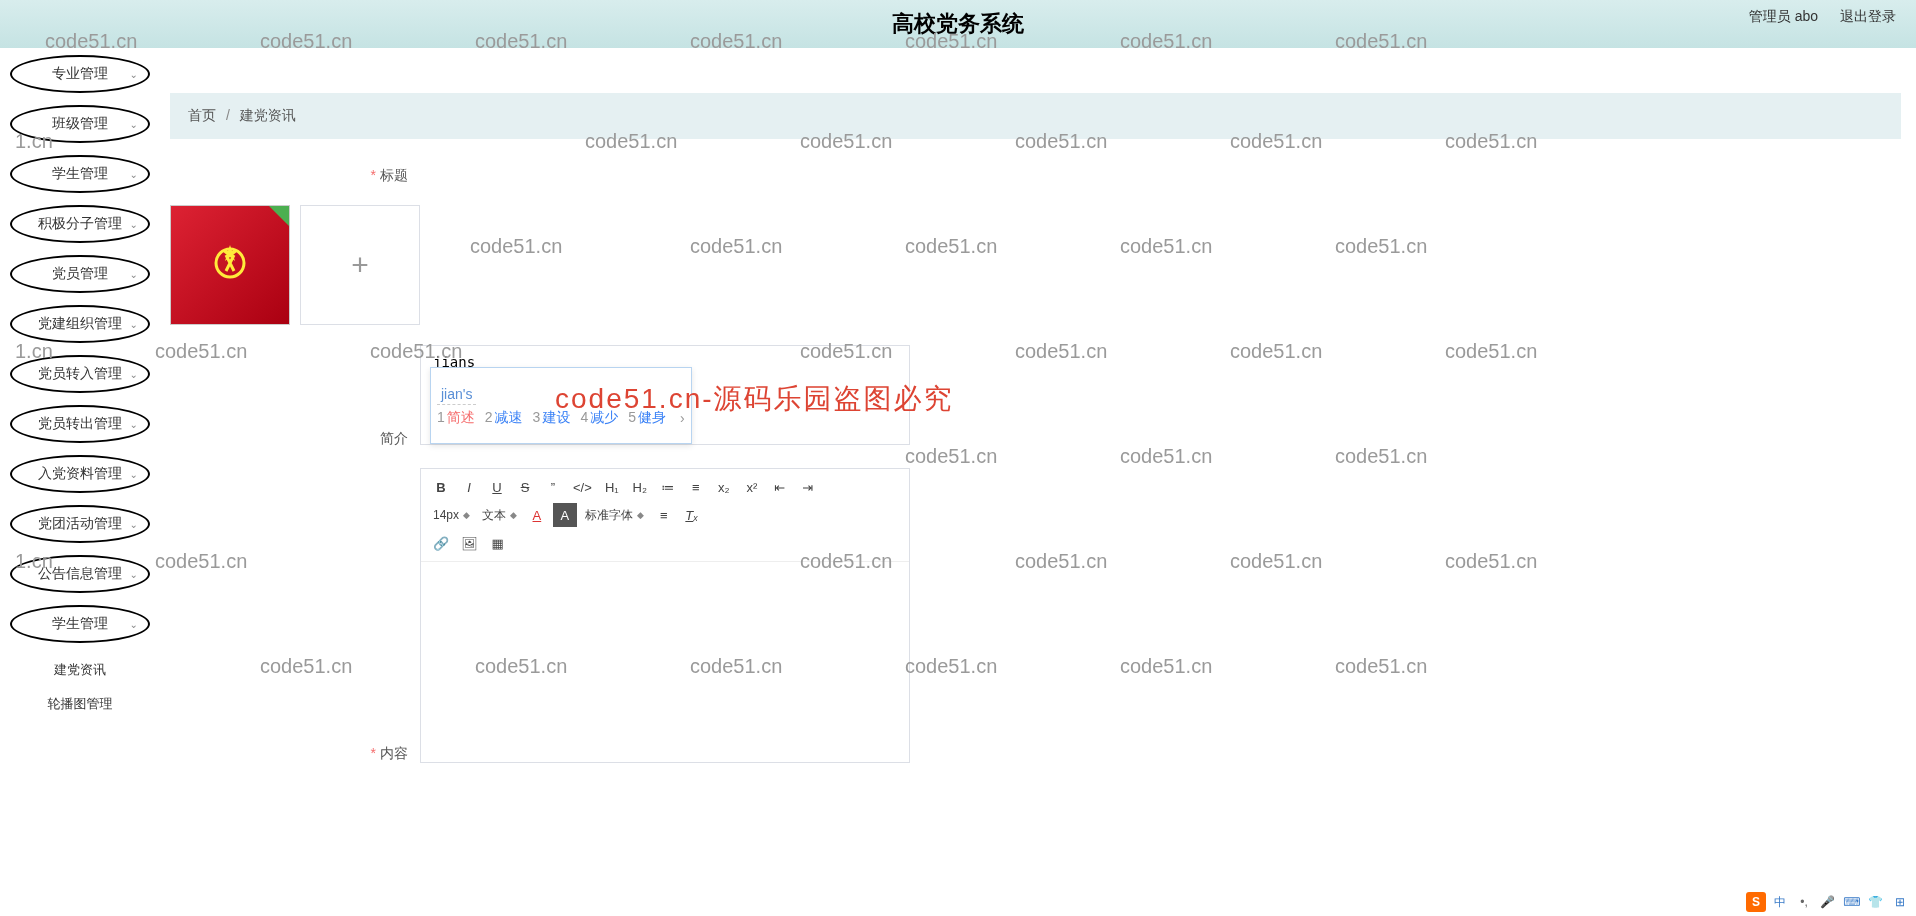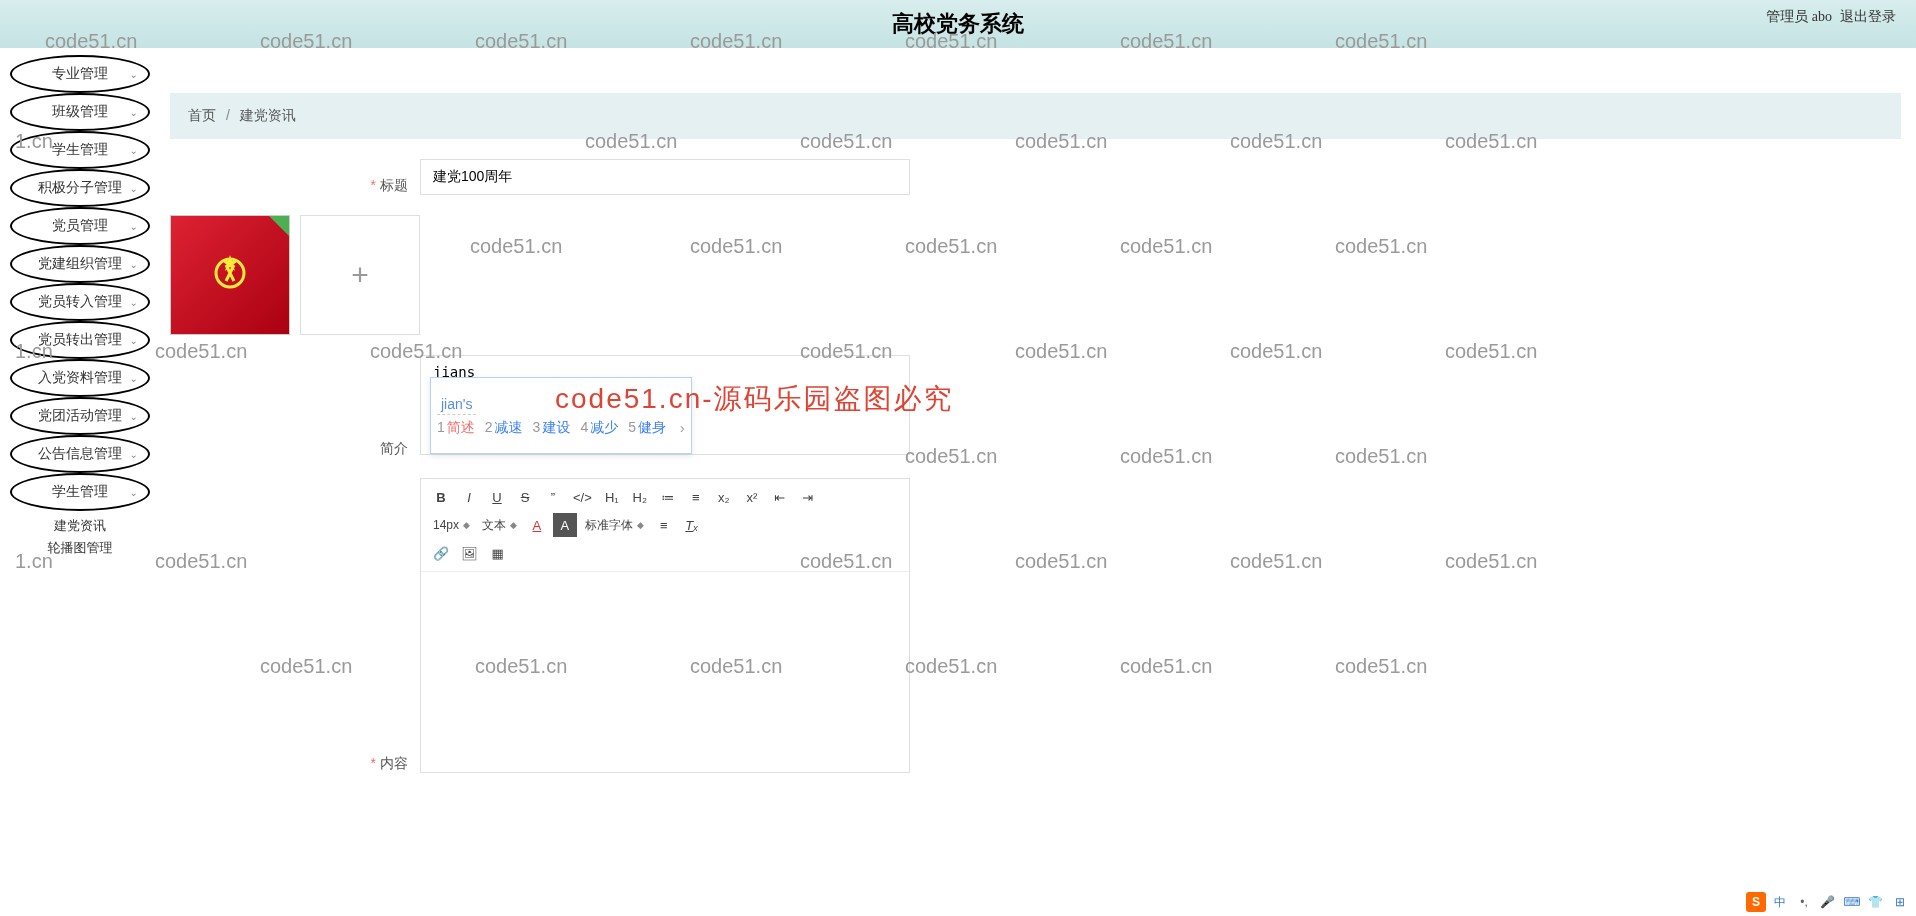--- a/index.html
+++ b/index.html
@@ -1,21 +1,21 @@
 <!DOCTYPE html>
 <html><head>
 <meta charset="utf-8">
 <style>
 * { box-sizing: border-box; margin: 0; padding: 0; }
 body { font-family: "Microsoft YaHei", Arial, sans-serif; font-size: 14px; color: #333; background: #fff; position: relative; overflow-x: hidden; }
 .header { height: 48px; background: linear-gradient(180deg, #d8eded 0%, #c5e3e3 100%); display: flex; align-items: center; justify-content: center; position: relative; }
 .header-title { font-size: 22px; font-weight: 700; color: #000; }
-.header-right { position: absolute; right: 20px; top: 8px; font-size: 14px; color: #333; display: flex; gap: 8px; font-family: Liberation Serif, serif; }
+.header-right { position: absolute; right: 20px; top: 8px; font-size: 14px; color: #333; display: flex; gap: 22px; }
 .header-right span { cursor: pointer; }
-.sidebar { position: absolute; left: 10px; top: 55px; width: 140px; display: flex; flex-direction: column; }
+.sidebar { position: absolute; left: 10px; top: 55px; width: 140px; display: flex; flex-direction: column; gap: 12px; }
 .sidebar-item { position: relative; border: 2px solid #000; border-radius: 50%; height: 38px; display: flex; align-items: center; justify-content: center; font-size: 14px; cursor: pointer; background: #fff; }
 .sidebar-item .chev { position: absolute; right: 10px; font-size: 10px; color: #888; }
 .sidebar-sub { text-align: center; font-size: 13px; color: #333; padding: 6px 0; cursor: pointer; }
 .main { margin-left: 170px; margin-right: 15px; margin-top: 45px; }
 .breadcrumb { background: #e5f0f2; padding: 14px 18px; font-size: 14px; color: #555; }
 .breadcrumb .sep { margin: 0 6px; color: #888; }
 .form-area { padding: 20px 0 0 0; }
 .form-row { display: flex; align-items: flex-end; margin-bottom: 20px; }
 .form-label { width: 250px; text-align: right; padding-right: 12px; padding-top: 8px; font-size: 14px; color: #555; }
 .form-label .req { color: #f56c6c; margin-right: 4px; }
@@ -172,23 +172,20 @@
   <div class="breadcrumb">
     <span>首页</span>
     <span class="sep">/</span>
     <span>建党资讯</span>
   </div>
 
   <div class="form-area">
 
     <div class="form-row">
       <div class="form-label"><span class="req">*</span><span>标题</span></div>
-      <div class="form-control">
-        <input class="text-input" value="建党100周年" style="">
-      </div>
     </div>
 
     <div class="form-row">
       <div class="form-control">
         <div class="img-row">
           <div class="img-thumb">
             <div class="corner"></div>
             <div class="flag-content">
               <svg width="60" height="60" viewBox="0 0 60 60">
                   <circle cx="30" cy="28" r="14" fill="none" stroke="#ffeb3b" stroke-width="3"></circle>

